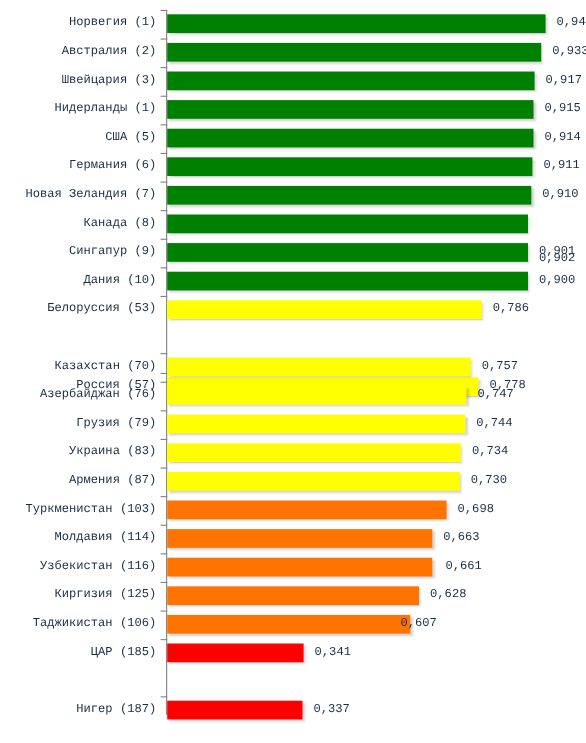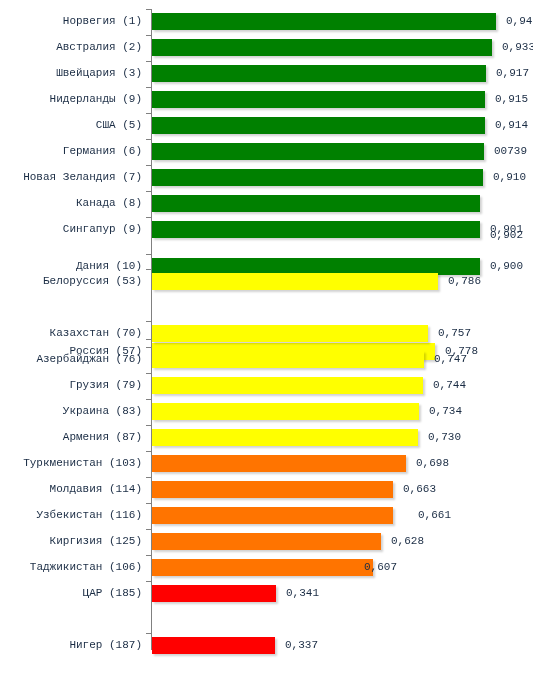--- a/index.html
+++ b/index.html
@@ -105,55 +105,55 @@
         <div class="val-label" style="left: 502px;">0,933</div>
       </div>
       <div class="row" style="top: 61px;">
         <div class="tick" style="background: rgb(128, 128, 128);"></div>
         <div class="cat-label">Швейцария (3)</div>
         <div class="bar" style="width: 334px; background: rgb(0, 128, 0);"></div>
         <div class="val-label" style="left: 496px;">0,917</div>
       </div>
       <div class="row" style="top: 87px;">
         <div class="tick" style="background: rgb(128, 128, 128);"></div>
-        <div class="cat-label">Нидерланды (9)</div>
+        <div class="cat-label">Нидерланды (1)</div>
         <div class="bar" style="width: 333px; background: rgb(0, 128, 0);"></div>
         <div class="val-label" style="left: 495px;">0,915</div>
       </div>
       <div class="row" style="top: 113px;">
         <div class="tick" style="background: rgb(128, 128, 128);"></div>
         <div class="cat-label">США (5)</div>
         <div class="bar" style="width: 333px; background: rgb(0, 128, 0);"></div>
         <div class="val-label" style="left: 495px;">0,914</div>
       </div>
       <div class="row" style="top: 139px;">
         <div class="tick" style="background: rgb(128, 128, 128);"></div>
         <div class="cat-label">Германия (6)</div>
         <div class="bar" style="width: 332px; background: rgb(0, 128, 0);"></div>
-        <div class="val-label" style="left: 494px;">00739</div>
+        <div class="val-label" style="left: 494px;">0,911</div>
       </div>
       <div class="row" style="top: 165px;">
         <div class="tick" style="background: rgb(128, 128, 128);"></div>
         <div class="cat-label">Новая Зеландия (7)</div>
         <div class="bar" style="width: 331px; background: rgb(0, 128, 0);"></div>
         <div class="val-label" style="left: 493px;">0,910</div>
       </div>
       <div class="row" style="top: 191px;">
         <div class="tick" style="background: rgb(128, 128, 128);"></div>
         <div class="cat-label">Канада (8)</div>
         <div class="bar" style="width: 328px; background: rgb(0, 128, 0);"></div>
         <div class="val-label" style="left: 490px; margin-top: 32px;">0,902</div>
       </div>
       <div class="row" style="top: 217px;">
         <div class="tick" style="background: rgb(128, 128, 128);"></div>
         <div class="cat-label">Сингапур (9)</div>
         <div class="bar" style="width: 328px; background: rgb(0, 128, 0);"></div>
         <div class="val-label" style="left: 490px;">0,901</div>
       </div>
-      <div class="row" style="top: 254px;">
+      <div class="row" style="top: 243px;">
         <div class="tick" style="background: rgb(128, 128, 128);"></div>
         <div class="cat-label">Дания (10)</div>
         <div class="bar" style="width: 328px; background: rgb(0, 128, 0);"></div>
         <div class="val-label" style="left: 490px;">0,900</div>
       </div>
       <div class="row" style="top: 269px;">
         <div class="tick" style="background: rgb(128, 128, 128);"></div>
         <div class="cat-label">Белоруссия (53)</div>
         <div class="bar" style="width: 286px; background: rgb(255, 255, 0);"></div>
         <div class="val-label" style="left: 448px;">0,786</div>
@@ -203,21 +203,21 @@
       <div class="row" style="top: 477px;">
         <div class="tick" style="background: rgb(128, 128, 128);"></div>
         <div class="cat-label">Молдавия (114)</div>
         <div class="bar" style="width: 241px; background: rgb(255, 116, 0);"></div>
         <div class="val-label" style="left: 403px;">0,663</div>
       </div>
       <div class="row" style="top: 503px;">
         <div class="tick" style="background: rgb(128, 128, 128);"></div>
         <div class="cat-label">Узбекистан (116)</div>
         <div class="bar" style="width: 241px; background: rgb(255, 116, 0);"></div>
-        <div class="val-label" style="left: 418px;">0,661</div>
+        <div class="val-label" style="left: 405px;">0,661</div>
       </div>
       <div class="row" style="top: 529px;">
         <div class="tick" style="background: rgb(128, 128, 128);"></div>
         <div class="cat-label">Киргизия (125)</div>
         <div class="bar" style="width: 229px; background: rgb(255, 116, 0);"></div>
         <div class="val-label" style="left: 391px;">0,628</div>
       </div>
       <div class="row" style="top: 555px;">
         <div class="tick" style="background: rgb(128, 128, 128);"></div>
         <div class="cat-label">Таджикистан (106)</div>

